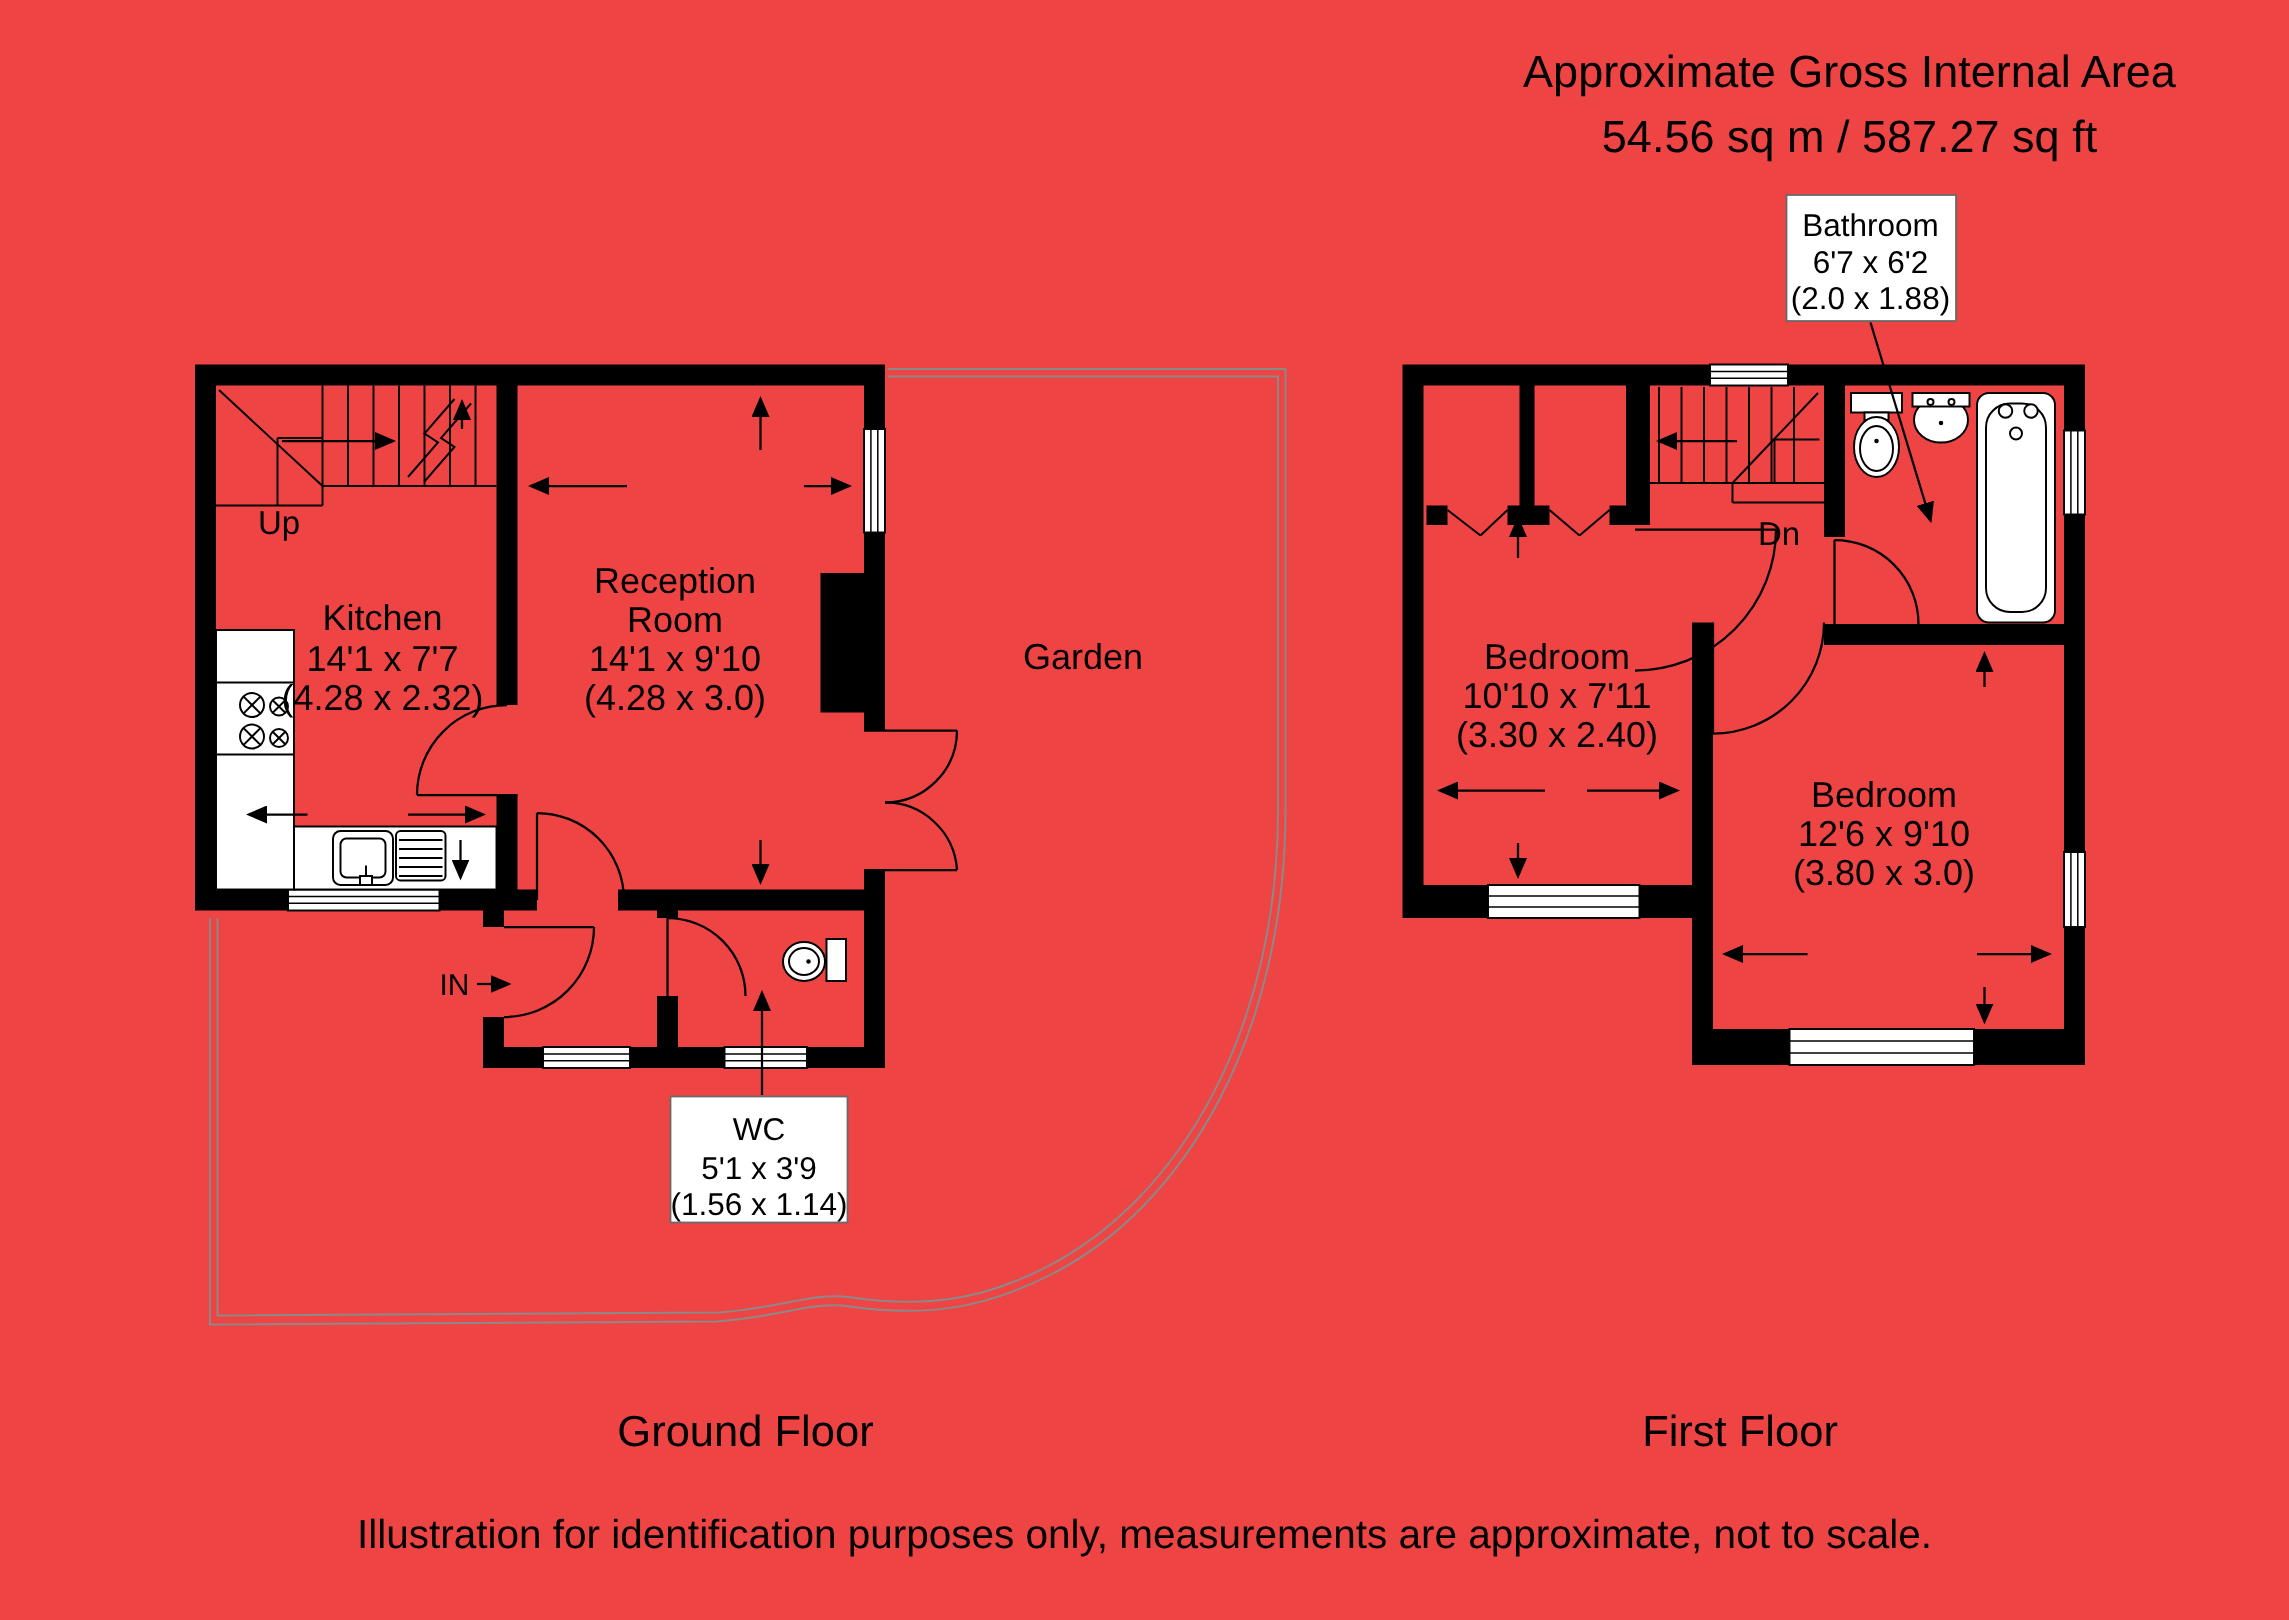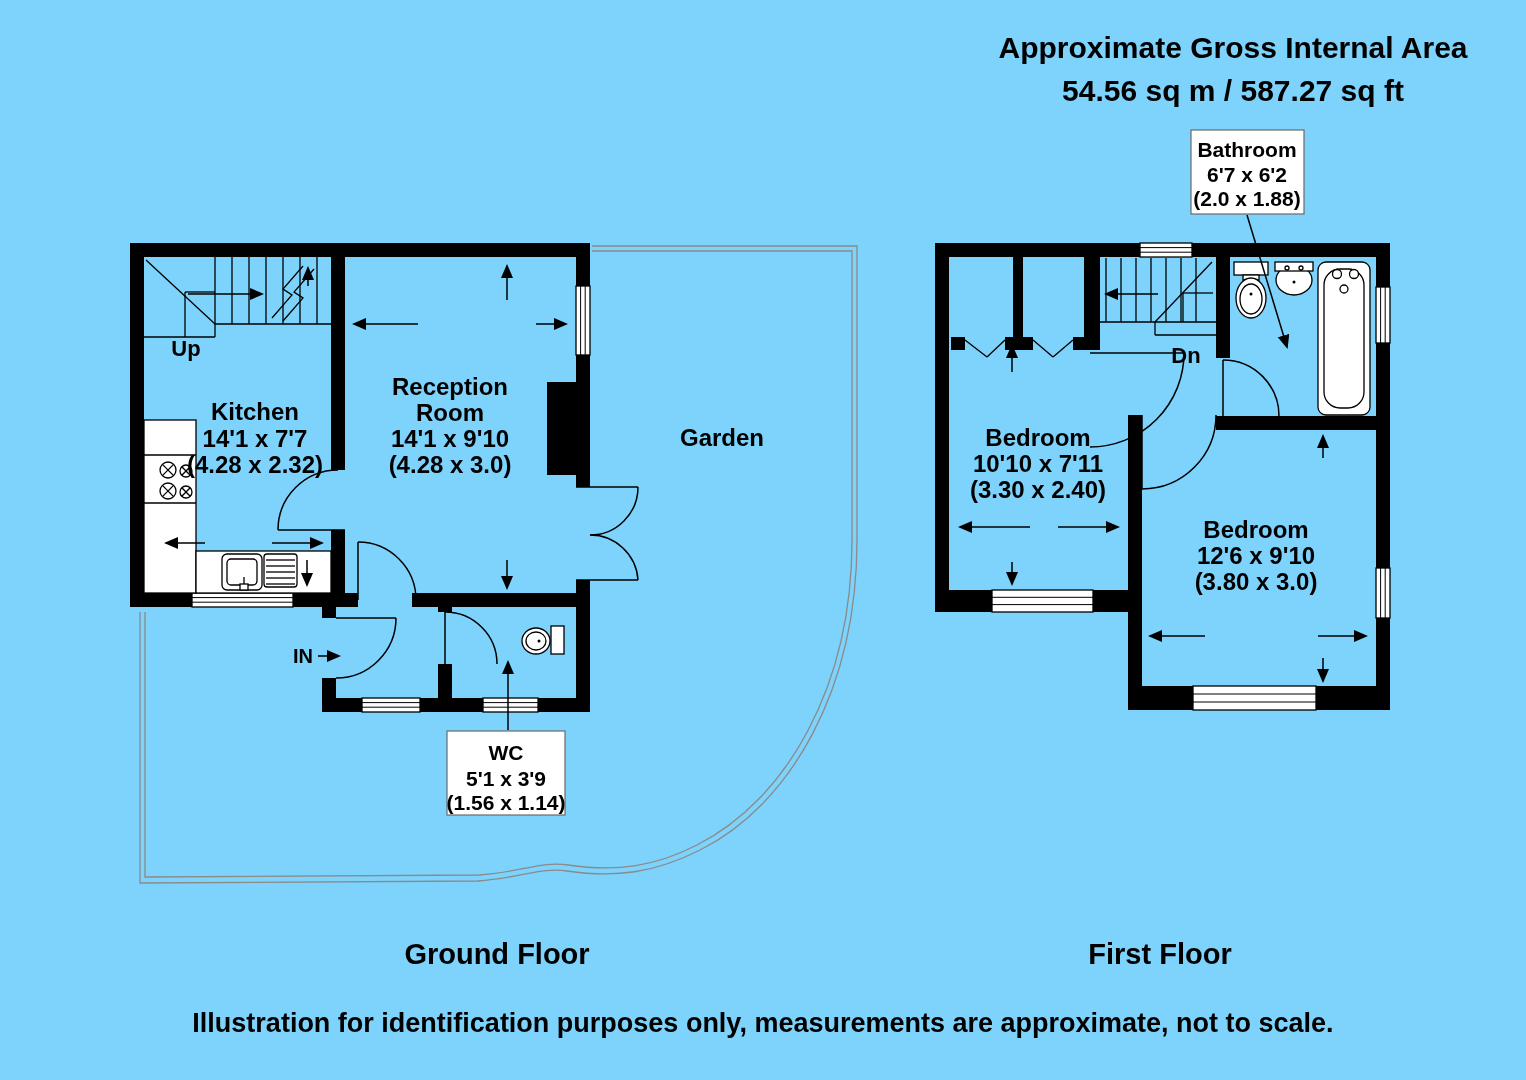--- a/index.html
+++ b/index.html
@@ -1,16 +1,16 @@
 <!DOCTYPE html>
 <html><head>
 <meta charset="utf-8">
 <style>
   html,body{margin:0;padding:0;background:#ffffff;}
-  .page{width:1526px;height:1080px;position:relative;background:#7dd3fc;overflow:hidden;font-weight:bold;}
+  .page{width:1526px;height:1080px;position:relative;background:#ef4444;overflow:hidden;}
   svg{display:block;}
   text{font-family:"Liberation Sans","DejaVu Sans",sans-serif;fill:#000;}
   .title{font-size:30px;text-anchor:middle;}
   .room-label{font-size:24px;text-anchor:middle;}
   .box-label{font-size:21px;text-anchor:middle;}
   .dir-label{font-size:22px;text-anchor:middle;}
   .in-label{font-size:20px;text-anchor:middle;}
   .caption{font-size:29px;text-anchor:middle;}
   .disclaimer{font-size:27px;text-anchor:middle;}
   .wall{fill:#000;stroke:none;}

